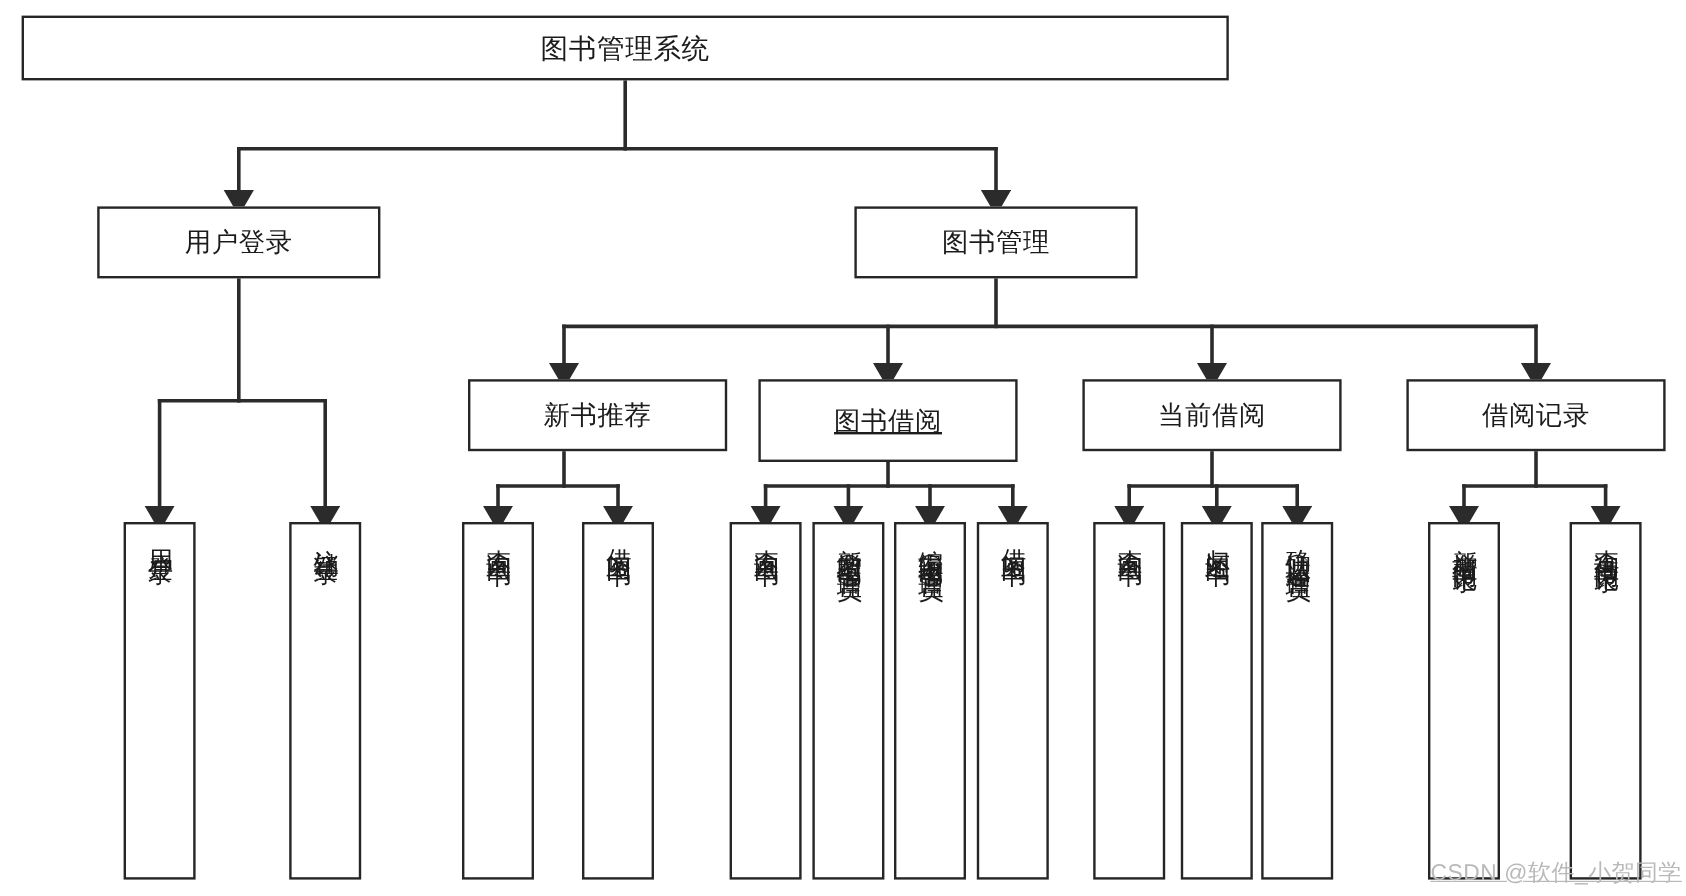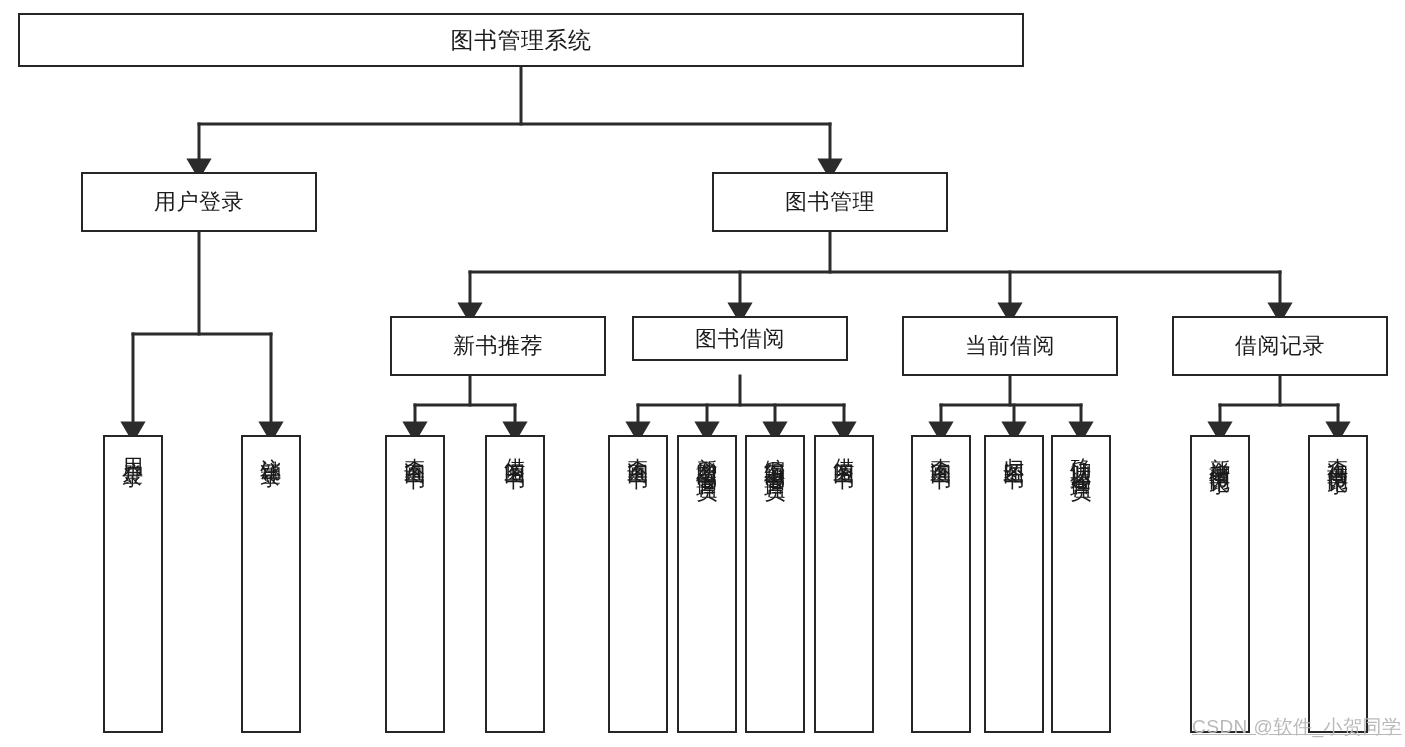--- a/index.html
+++ b/index.html
@@ -132,21 +132,21 @@
   <div class="node horiz" style="left:81px; top:172px; width:236px; height:60px;">
     <span class="label">用户登录</span>
   </div>
   <div class="node horiz" style="left:712px; top:172px; width:236px; height:60px;">
     <span class="label">图书管理</span>
   </div>
 
   <div class="node horiz" style="left:362px; top:316px; width:216px; height:60px;margin-left:28px;">
     <span class="label">新书推荐</span>
   </div>
-  <div class="node horiz" style="left:632px; top:316px; width:216px; height:45px;">
+  <div class="node horiz" style="left:632px; top:316px; width:216px; height:69px;text-decoration:underline;">
     <span class="label">图书借阅</span>
   </div>
   <div class="node horiz" style="left:1172px; top:316px; width:216px; height:60px;">
     <span class="label">借阅记录</span>
   </div>
   <div class="node horiz" style="left:902px; top:316px; width:216px; height:60px;">
     <span class="label">当前借阅</span>
   </div>
 
   <div class="node vert" style="left:103px; top:435px; width:60px; height:298px;">

